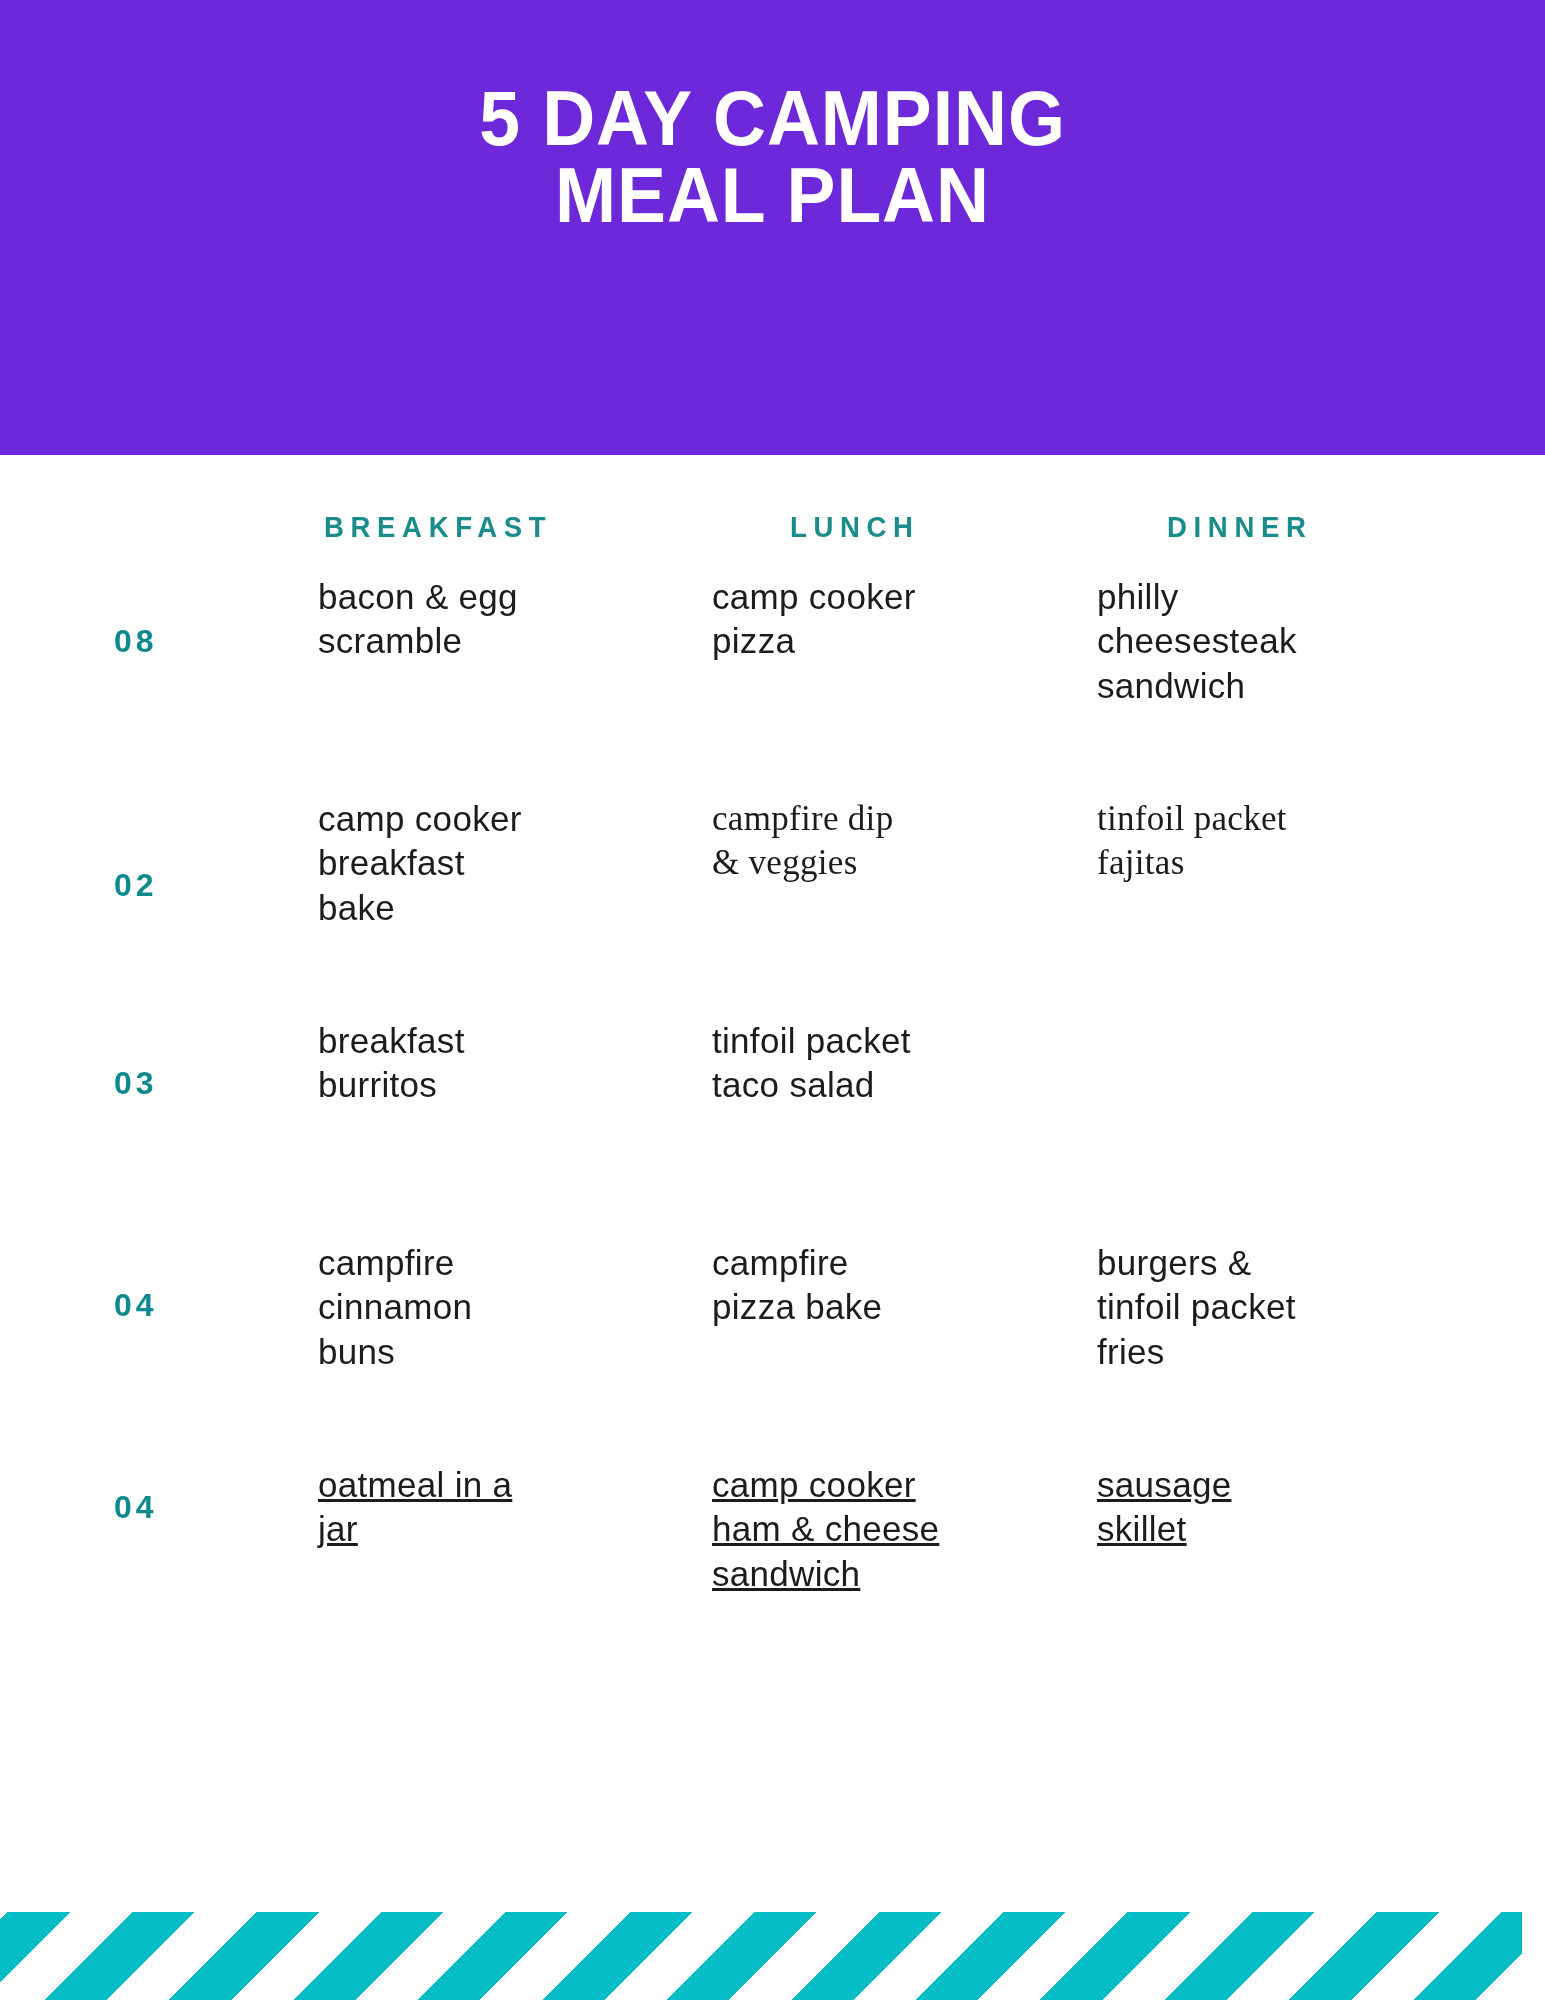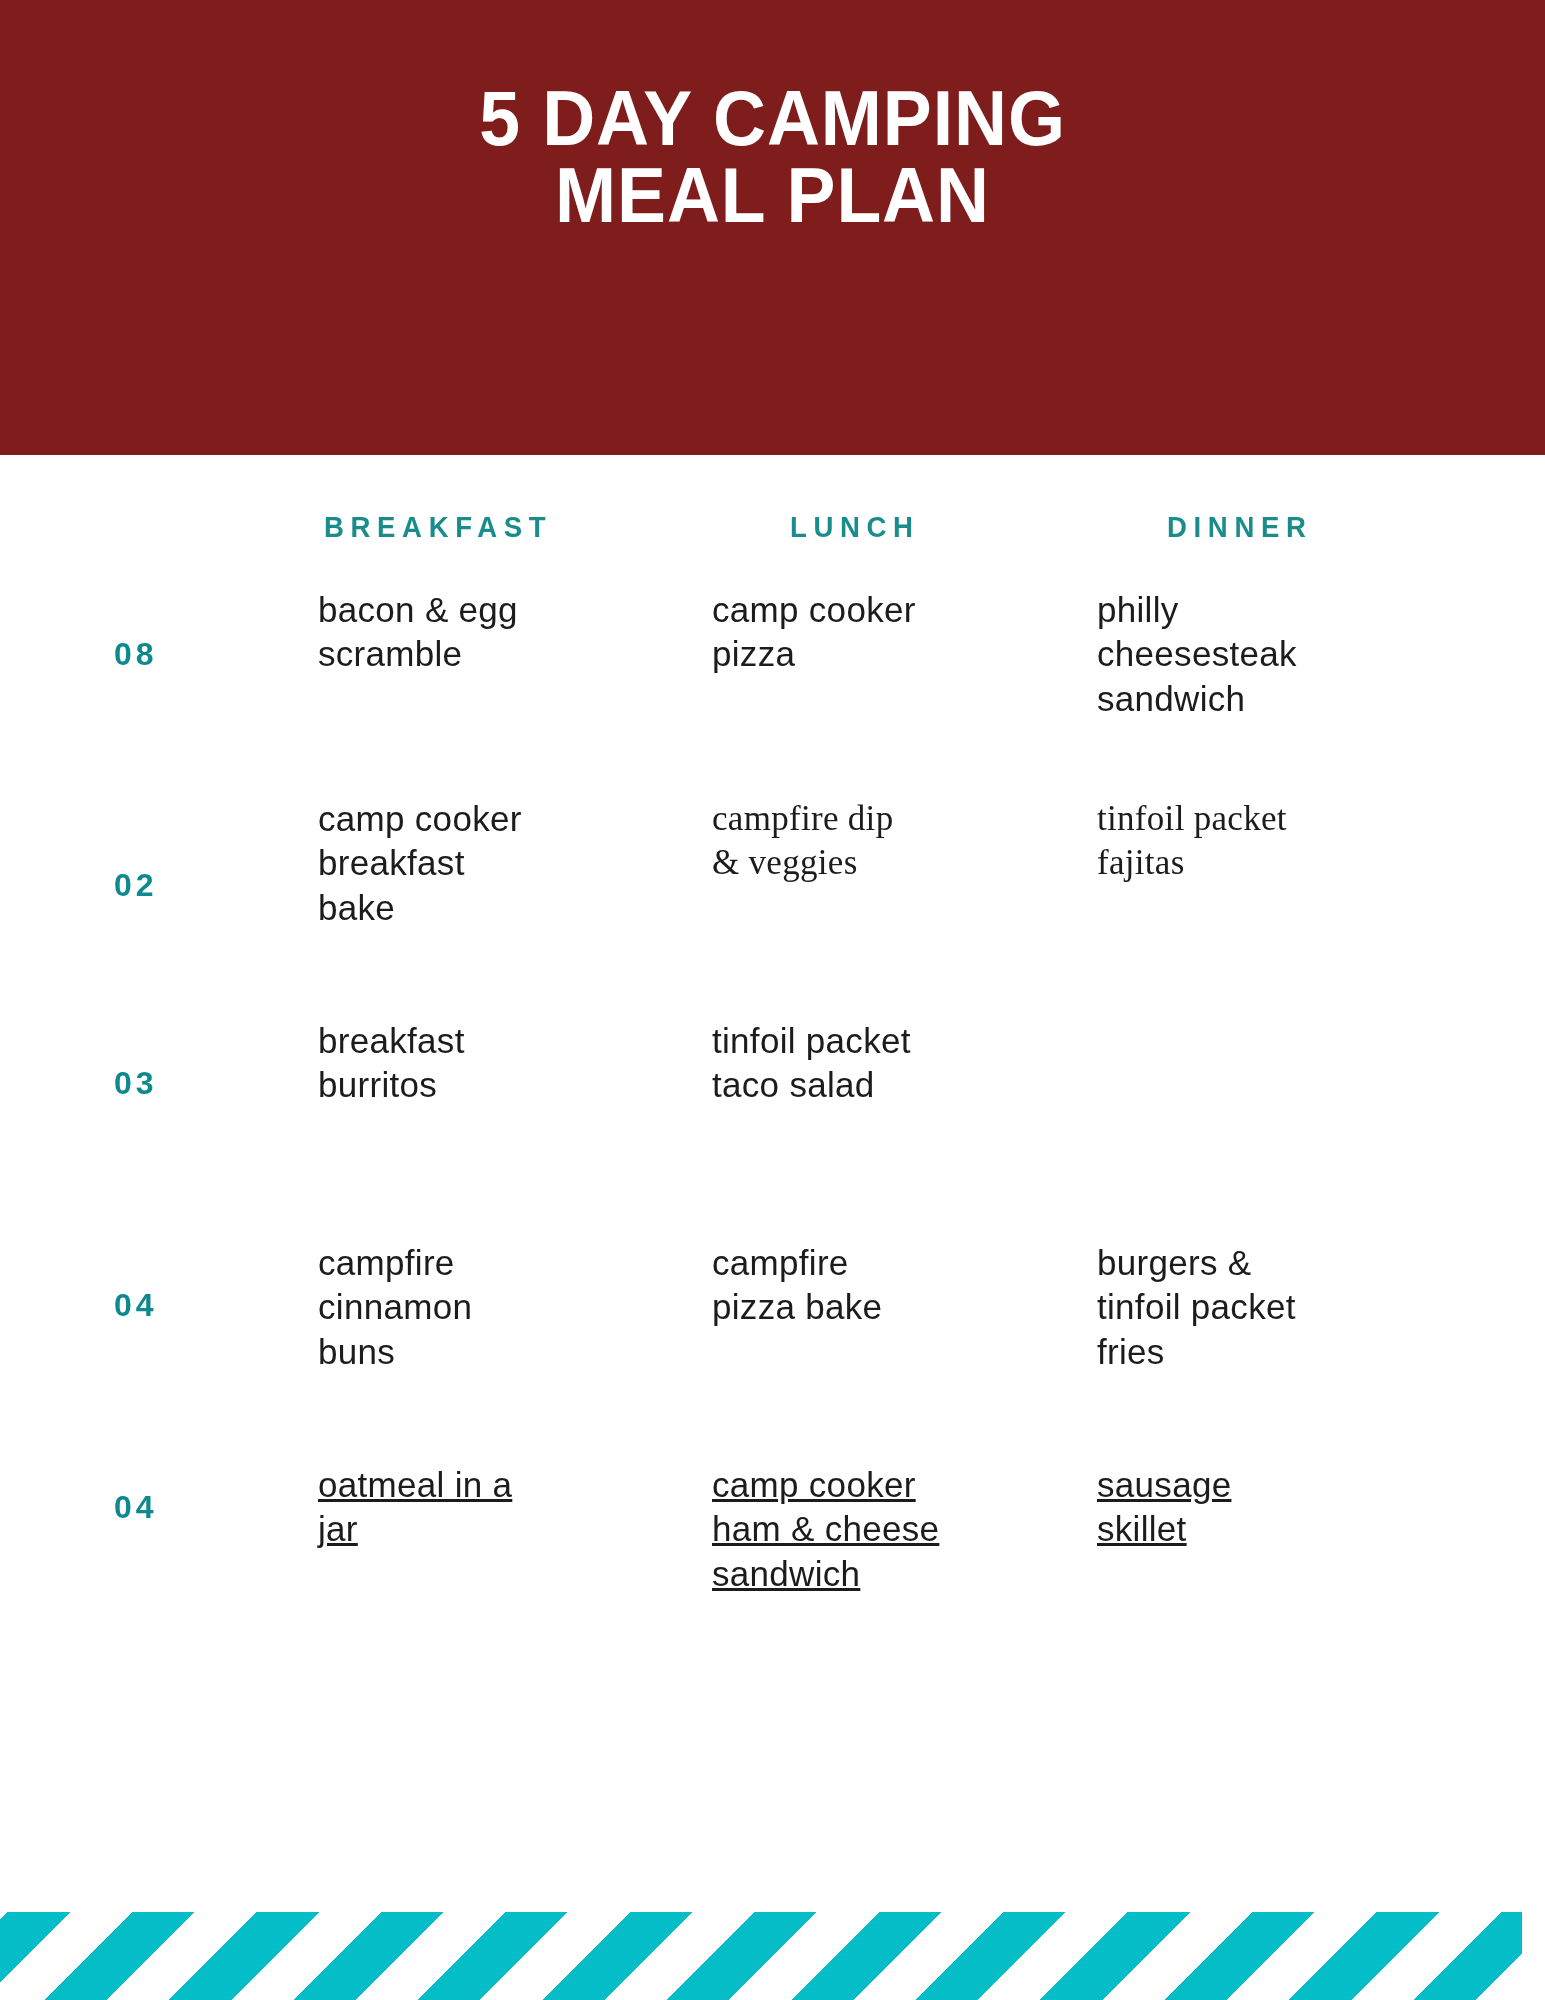--- a/index.html
+++ b/index.html
@@ -16,21 +16,21 @@
     -webkit-font-smoothing: antialiased;
   }
 
   
   .header-band {
     position: absolute;
     left: 0;
     top: 0;
     width: 1545px;
     height: 455px;
-    background: #7f1d1d;
+    background: #6d28d9;
     display: flex;
     flex-direction: column;
     align-items: flex-end;
     justify-content: flex-start;
   }
   .title-block {
     margin-top: 80px;
     text-align: center;
     width: 100%;
   }
@@ -116,21 +116,21 @@
     font-size: 35px;
     line-height: 1.27;
     letter-spacing: 0.3px;
     white-space: pre-line;
   }
   .meal.m0 { left: 306px; width: 300px; }
   .meal.m1 { left: 700px; width: 320px; }
   .meal.m2 { left: 1085px; width: 320px; }
 
   
-  .r1 .meal, .r1 .day-num { top: 0px; margin-top: 13px; }
+  .r1 .meal, .r1 .day-num { top: 0px; }
   .r1 .day-num { top: 50px; }
 
   .r2 .meal { top: 0px; }
   .r2 .day-num { top: 72px; }
   .r2 .meal.m1, .r2 .meal.m2 { top: 0px; font-family: Liberation Serif, serif; }
 
   .r3 .meal { top: 0px; }
   .r3 .day-num { top: 48px; }
 
   .r4 .meal { top: 0px; }

